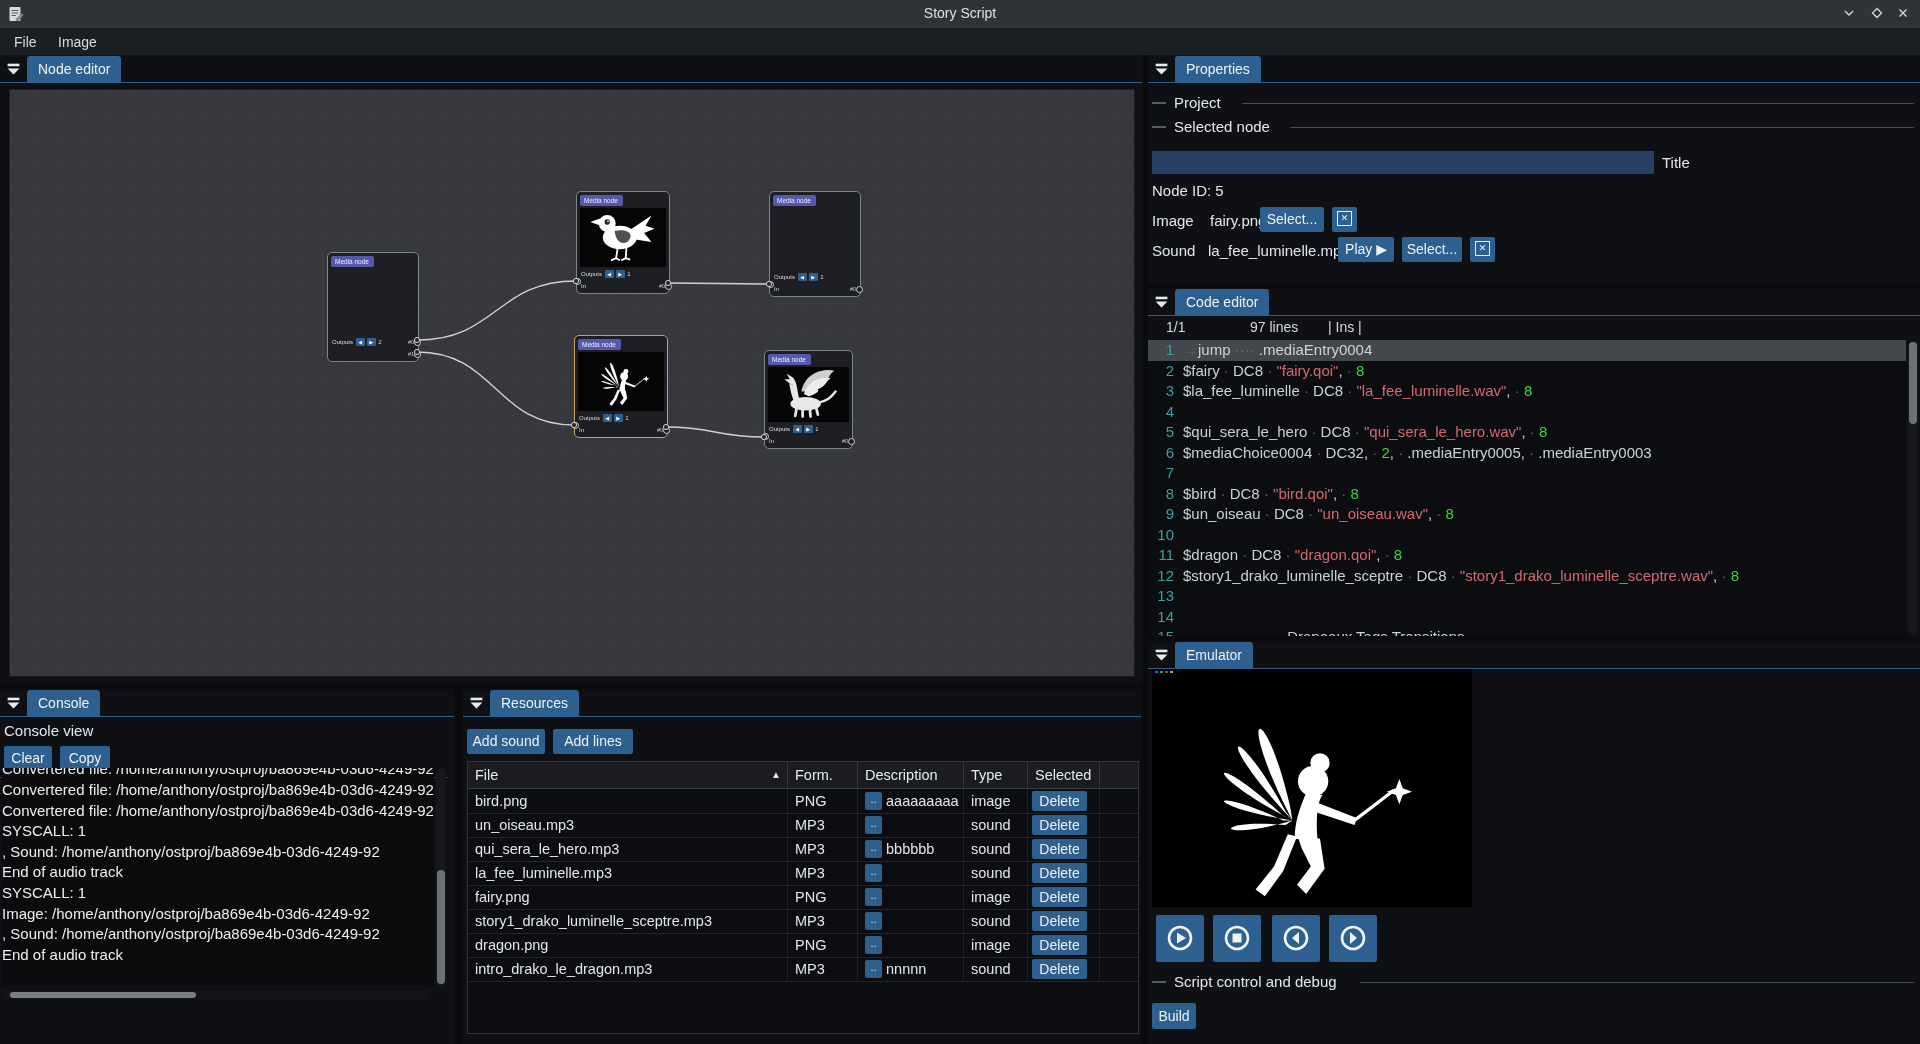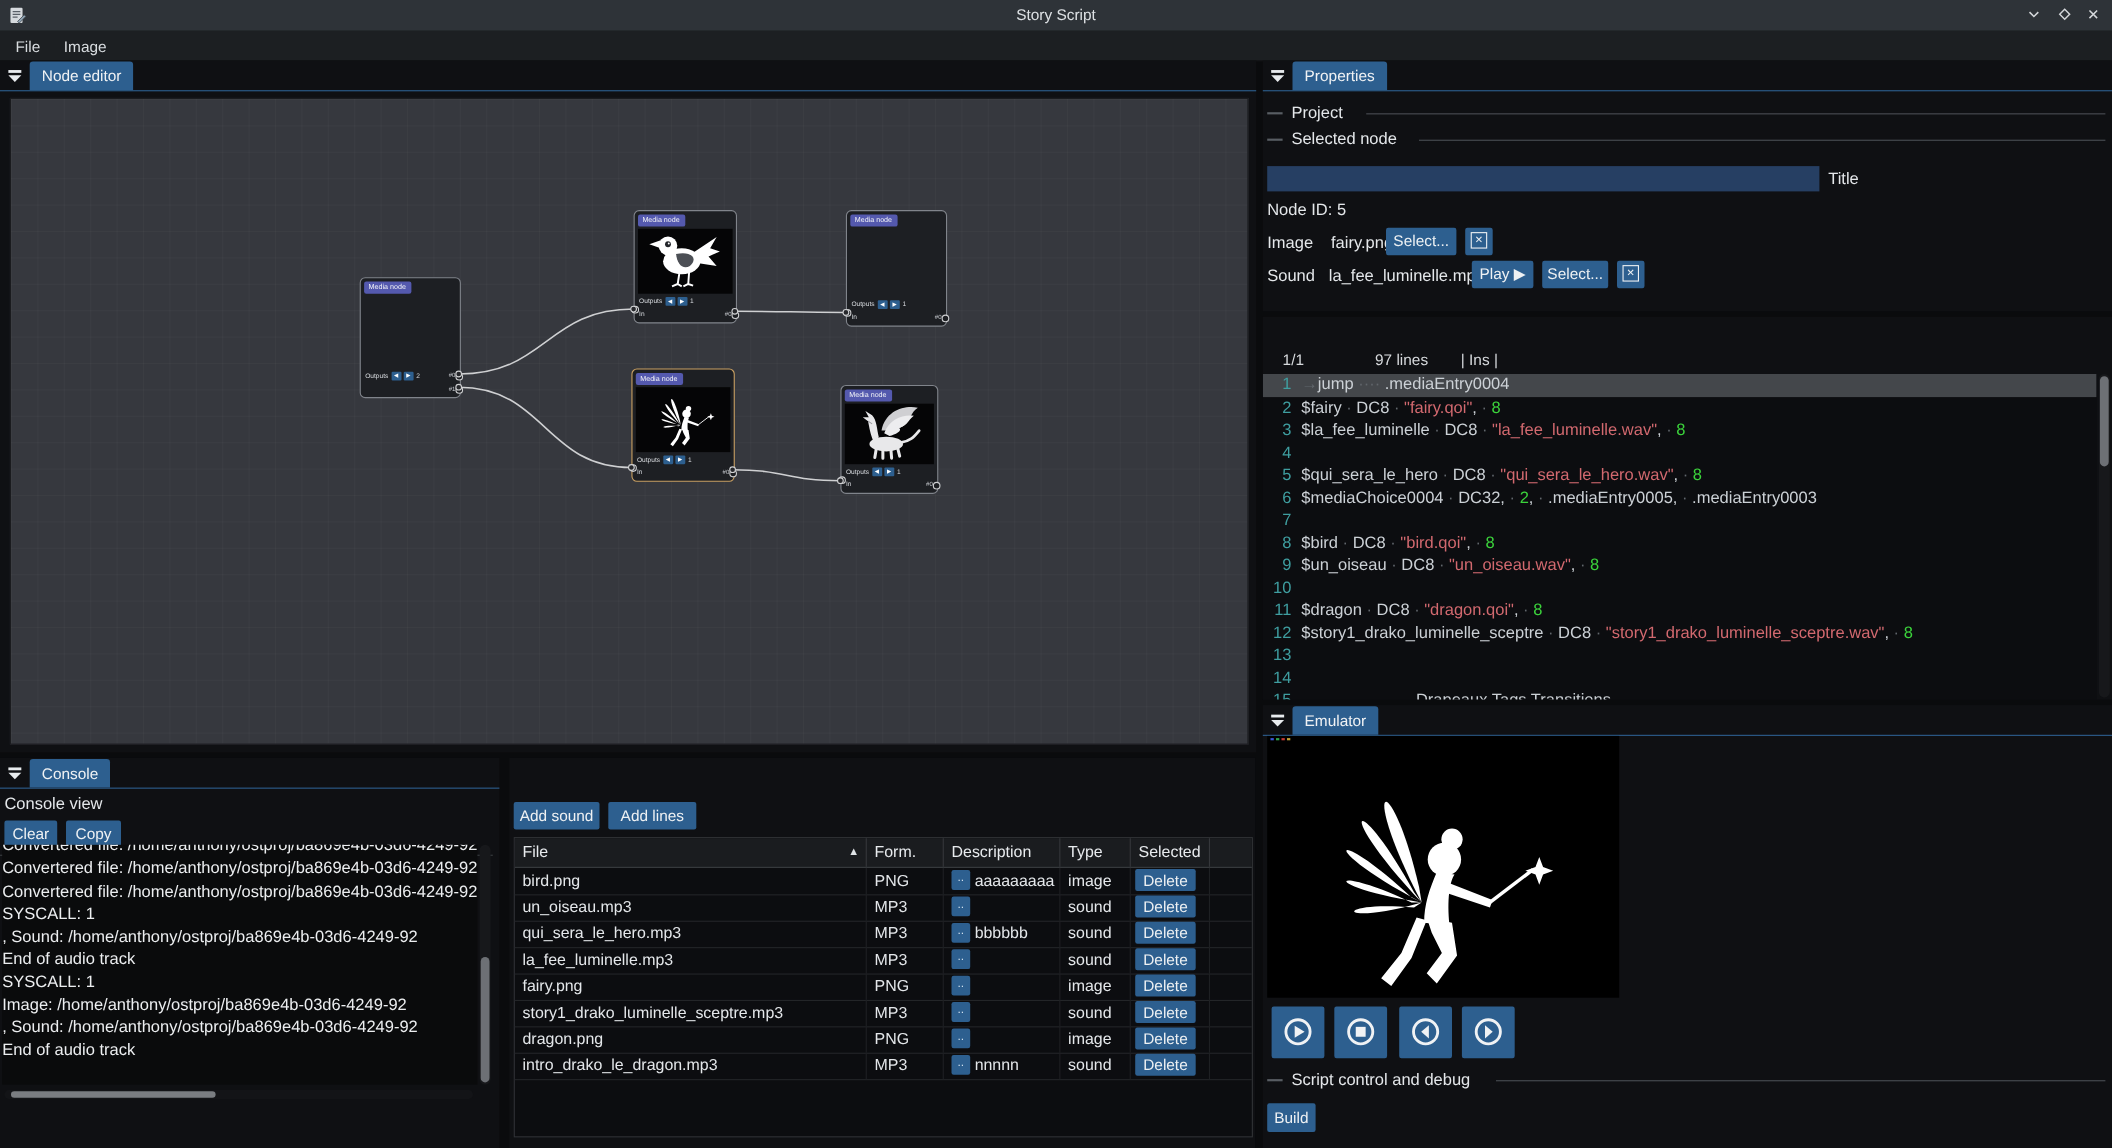--- a/index.html
+++ b/index.html
@@ -269,20 +269,26 @@
     <span class="btn" style="position:absolute;left:112px;top:152px;width:64px;height:25px;line-height:25px">Select...</span>
     <span class="xbtn" style="position:absolute;left:184px;top:152px;width:25px;height:25px"><span class="box">✕</span></span>
     <span class="propline" style="left:4px;top:187px">Sound</span>
     <span class="propline" style="left:60px;top:187px">la_fee_luminelle.mp3</span>
     <span class="btn" style="position:absolute;left:190px;top:182px;width:56px;height:25px;line-height:25px">Play ▶</span>
     <span class="btn" style="position:absolute;left:254px;top:182px;width:60px;height:25px;line-height:25px">Select...</span>
     <span class="xbtn" style="position:absolute;left:322px;top:182px;width:25px;height:25px"><span class="box">✕</span></span>
   </div>
 
   <div class="panel" style="left:1148px;top:288px;width:772px;height:348px">
+    <div class="phead">
+      <span class="dockicon"><svg width="15" height="15">
+            <use href="#sym-dockicon"></use>
+          </svg></span>
+      <span class="ptab">Code editor</span>
+    </div>
     <div id="codestatus">
       <span style="position:absolute;left:18px;top:3px">1/1</span>
       <span style="position:absolute;left:102px;top:3px">97 lines</span>
       <span style="position:absolute;left:180px;top:3px">| Ins |</span>
     </div>
     <div id="code-lines"><div class="crow sel"><span class="lnum">1</span><span class="tok-ws">→</span><span class="tok-plain">jump</span><span class="tok-ws"> ···· </span><span class="tok-plain">.mediaEntry0004</span></div><div class="crow"><span class="lnum">2</span><span class="tok-plain">$fairy</span><span class="tok-ws"> · </span><span class="tok-plain">DC8</span><span class="tok-ws"> · </span><span class="tok-str">"fairy.qoi"</span><span class="tok-plain">,</span><span class="tok-ws"> · </span><span class="tok-num">8</span></div><div class="crow"><span class="lnum">3</span><span class="tok-plain">$la_fee_luminelle</span><span class="tok-ws"> · </span><span class="tok-plain">DC8</span><span class="tok-ws"> · </span><span class="tok-str">"la_fee_luminelle.wav"</span><span class="tok-plain">,</span><span class="tok-ws"> · </span><span class="tok-num">8</span></div><div class="crow"><span class="lnum">4</span></div><div class="crow"><span class="lnum">5</span><span class="tok-plain">$qui_sera_le_hero</span><span class="tok-ws"> · </span><span class="tok-plain">DC8</span><span class="tok-ws"> · </span><span class="tok-str">"qui_sera_le_hero.wav"</span><span class="tok-plain">,</span><span class="tok-ws"> · </span><span class="tok-num">8</span></div><div class="crow"><span class="lnum">6</span><span class="tok-plain">$mediaChoice0004</span><span class="tok-ws"> · </span><span class="tok-plain">DC32</span><span class="tok-plain">,</span><span class="tok-ws"> · </span><span class="tok-num">2</span><span class="tok-plain">,</span><span class="tok-ws"> · </span><span class="tok-plain">.mediaEntry0005,</span><span class="tok-ws"> · </span><span class="tok-plain">.mediaEntry0003</span></div><div class="crow"><span class="lnum">7</span></div><div class="crow"><span class="lnum">8</span><span class="tok-plain">$bird</span><span class="tok-ws"> · </span><span class="tok-plain">DC8</span><span class="tok-ws"> · </span><span class="tok-str">"bird.qoi"</span><span class="tok-plain">,</span><span class="tok-ws"> · </span><span class="tok-num">8</span></div><div class="crow"><span class="lnum">9</span><span class="tok-plain">$un_oiseau</span><span class="tok-ws"> · </span><span class="tok-plain">DC8</span><span class="tok-ws"> · </span><span class="tok-str">"un_oiseau.wav"</span><span class="tok-plain">,</span><span class="tok-ws"> · </span><span class="tok-num">8</span></div><div class="crow"><span class="lnum">10</span></div><div class="crow"><span class="lnum">11</span><span class="tok-plain">$dragon</span><span class="tok-ws"> · </span><span class="tok-plain">DC8</span><span class="tok-ws"> · </span><span class="tok-str">"dragon.qoi"</span><span class="tok-plain">,</span><span class="tok-ws"> · </span><span class="tok-num">8</span></div><div class="crow"><span class="lnum">12</span><span class="tok-plain">$story1_drako_luminelle_sceptre</span><span class="tok-ws"> · </span><span class="tok-plain">DC8</span><span class="tok-ws"> · </span><span class="tok-str">"story1_drako_luminelle_sceptre.wav"</span><span class="tok-plain">,</span><span class="tok-ws"> · </span><span class="tok-num">8</span></div><div class="crow"><span class="lnum">13</span></div><div class="crow"><span class="lnum">14</span></div><div class="crow"><span class="lnum">15</span><span class="tok-plain">                         Drapeaux Tags Transitions</span></div></div>
     <div class="vscroll" style="right:2px;top:52px;height:294px">
       <div class="vthumb" style="top:2px;height:82px"></div>
     </div>
   </div>
@@ -314,20 +320,26 @@
       </div>
     <div class="vscroll" style="left:436px;top:79px;height:218px;width:10px">
       <div class="vthumb" style="top:102px;height:114px"></div>
     </div>
     <div class="hscroll" style="left:4px;top:302px;width:426px">
       <div class="hthumb" style="left:6px;width:186px"></div>
     </div>
   </div>
 
   <div class="panel" style="left:463px;top:689px;width:678px;height:355px">
+    <div class="phead">
+      <span class="dockicon"><svg width="15" height="15">
+            <use href="#sym-dockicon"></use>
+          </svg></span>
+      <span class="ptab">Resources</span>
+    </div>
     <span class="btn" style="position:absolute;left:4px;top:40px;width:78px;height:25px;line-height:25px">Add sound</span>
     <span class="btn" style="position:absolute;left:90px;top:40px;width:80px;height:25px;line-height:25px">Add lines</span>
     <div id="restable">
       <div class="thead">
         <span class="th" style="left:0;width:320px"><span>File</span><span style="float:right;margin-right:6px;font-size:10px;color:#dfe3e6">▲</span></span>
         <span class="th" style="left:320px;width:70px">Form.</span>
         <span class="th" style="left:390px;width:106px">Description</span>
         <span class="th" style="left:496px;width:64px">Type</span>
         <span class="th" style="left:560px;width:72px">Selected</span>
         <span class="th" style="left:632px;width:36px;border-right:none"></span>

